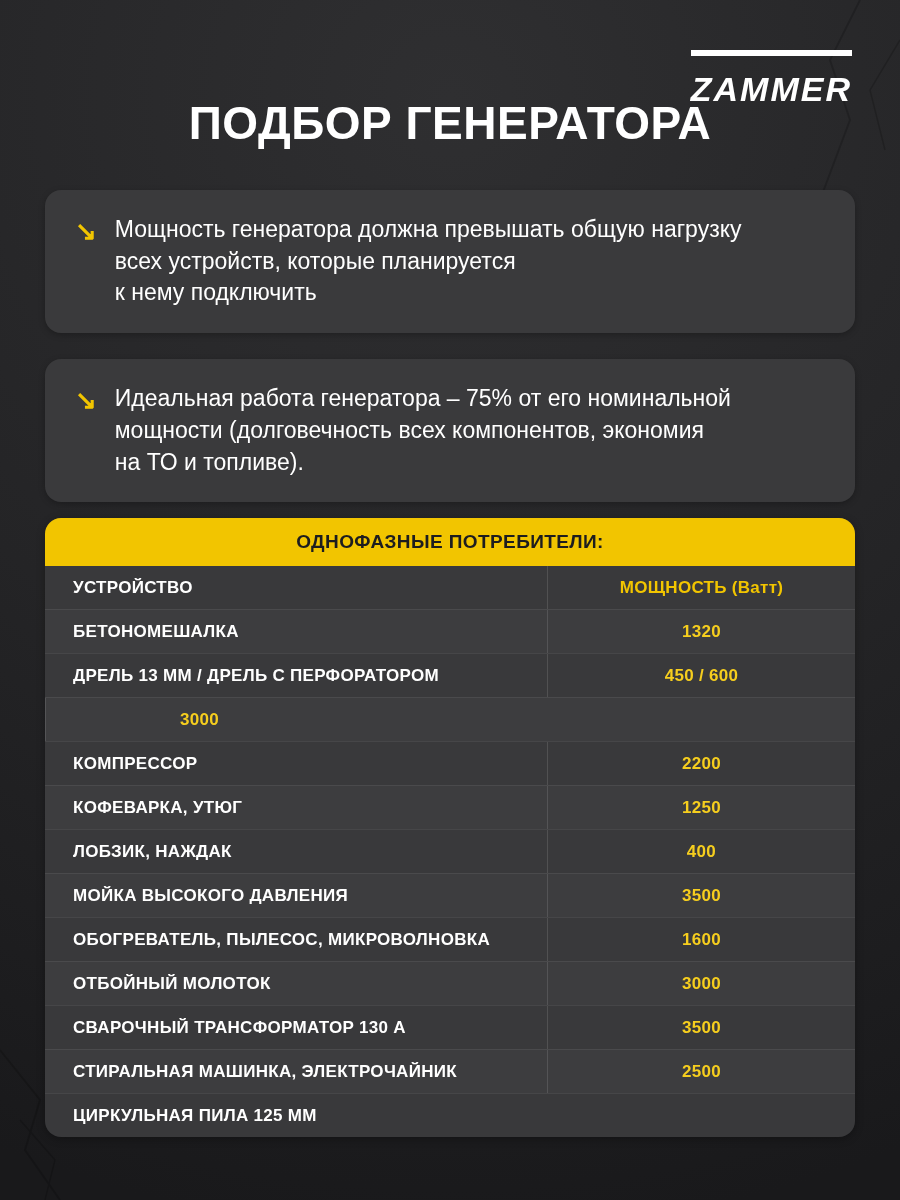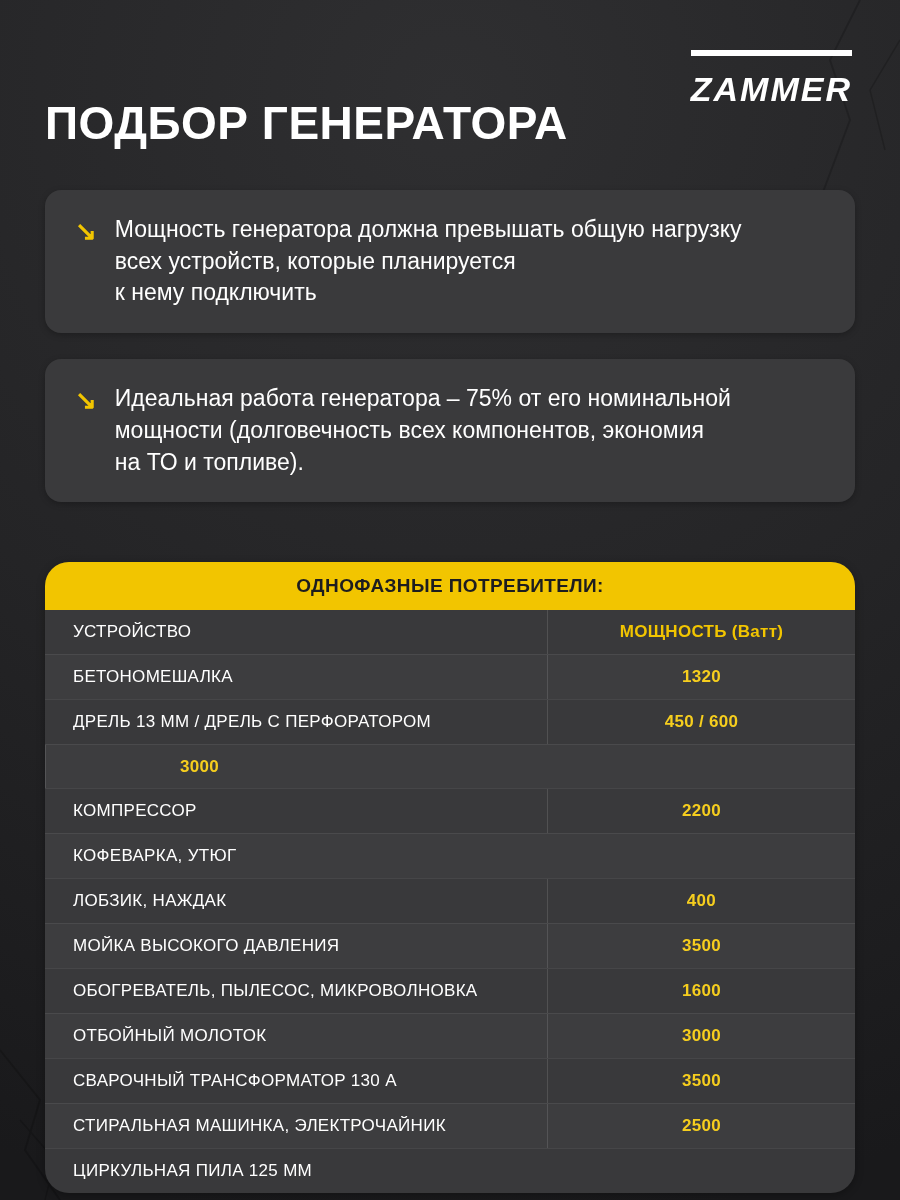--- a/index.html
+++ b/index.html
@@ -22,20 +22,21 @@
     position: absolute; top: 50px; right: 48px;
     color: #ffffff; font-size: 34px; font-weight: 800; font-style: italic;
     letter-spacing: 2px;
     border-top: 6px solid #ffffff; padding-top: 14px;
   }
 
   .page-title {
     padding-top: 96px;
     color: #ffffff; font-size: 46px; font-weight: 800;
     letter-spacing: 0.5px;
+    text-align: center;
   }
 
   .note-card {
     margin-top: 40px;
     background: #3a3a3c;
     border-radius: 16px;
     padding: 24px 30px;
     display: flex; gap: 18px; align-items: flex-start;
     box-shadow: 0 2px 6px rgba(0,0,0,0.25);
   }
@@ -43,22 +44,22 @@
   .note-icon {
     color: #F2C500; font-size: 26px; font-weight: 800;
     line-height: 1.2; margin-top: 2px; flex: 0 0 auto;
   }
   .note-text {
     color: #ffffff; font-size: 23px; line-height: 1.38;
     white-space: pre-line;
   }
 
   .table {
-    margin-top: 60px;
-    border-radius: 24px;
+    margin-top: 16px;
+    border-radius: 16px;
     overflow: hidden;
     background: #39393b;
     box-shadow: 0 2px 8px rgba(0,0,0,0.3);
   }
   .table-title {
     background: #F2C500;
     color: #1d1d1f;
     font-size: 19px; font-weight: 800;
     text-align: center;
     padding: 13px 0;
@@ -67,22 +68,22 @@
   .t-row {
     display: flex; align-items: stretch;
     min-height: 43px;
   }
   .rows .t-row { border-top: 1px solid rgba(255,255,255,0.07); }
   .rows .t-row:nth-child(odd) { background: rgba(255,255,255,0.025); }
   .t-head { border-top: none; }
   .t-cell-device {
     flex: 1 1 auto;
     display: flex; align-items: center;
-    padding: 12px 28px;
-    color: #ffffff; font-size: 17px; font-weight: 400;
+    padding: 0 28px;
+    color: #ffffff; font-size: 17px; font-weight: 700;
     letter-spacing: 0.3px;
   }
   .t-cell-power {
     flex: 0 0 307px;
     display: flex; align-items: center; justify-content: center;
     text-align: center;
     color: #F6CE1E; font-size: 17px; font-weight: 700;
     border-left: 1px solid rgba(255,255,255,0.12);
     letter-spacing: 0.3px;
   }
@@ -140,20 +141,21 @@
         </div>
         <div class="t-row">
           <div class="t-cell-power">3000</div>
         </div>
         <div class="t-row">
           <div class="t-cell-device">КОМПРЕССОР</div>
           <div class="t-cell-power">2200</div>
         </div>
         <div class="t-row">
           <div class="t-cell-device">КОФЕВАРКА, УТЮГ</div>
+          <div class="t-cell-power">1250</div>
         </div>
         <div class="t-row">
           <div class="t-cell-device">ЛОБЗИК, НАЖДАК</div>
           <div class="t-cell-power">400</div>
         </div>
         <div class="t-row">
           <div class="t-cell-device">МОЙКА ВЫСОКОГО ДАВЛЕНИЯ</div>
           <div class="t-cell-power">3500</div>
         </div>
         <div class="t-row">

